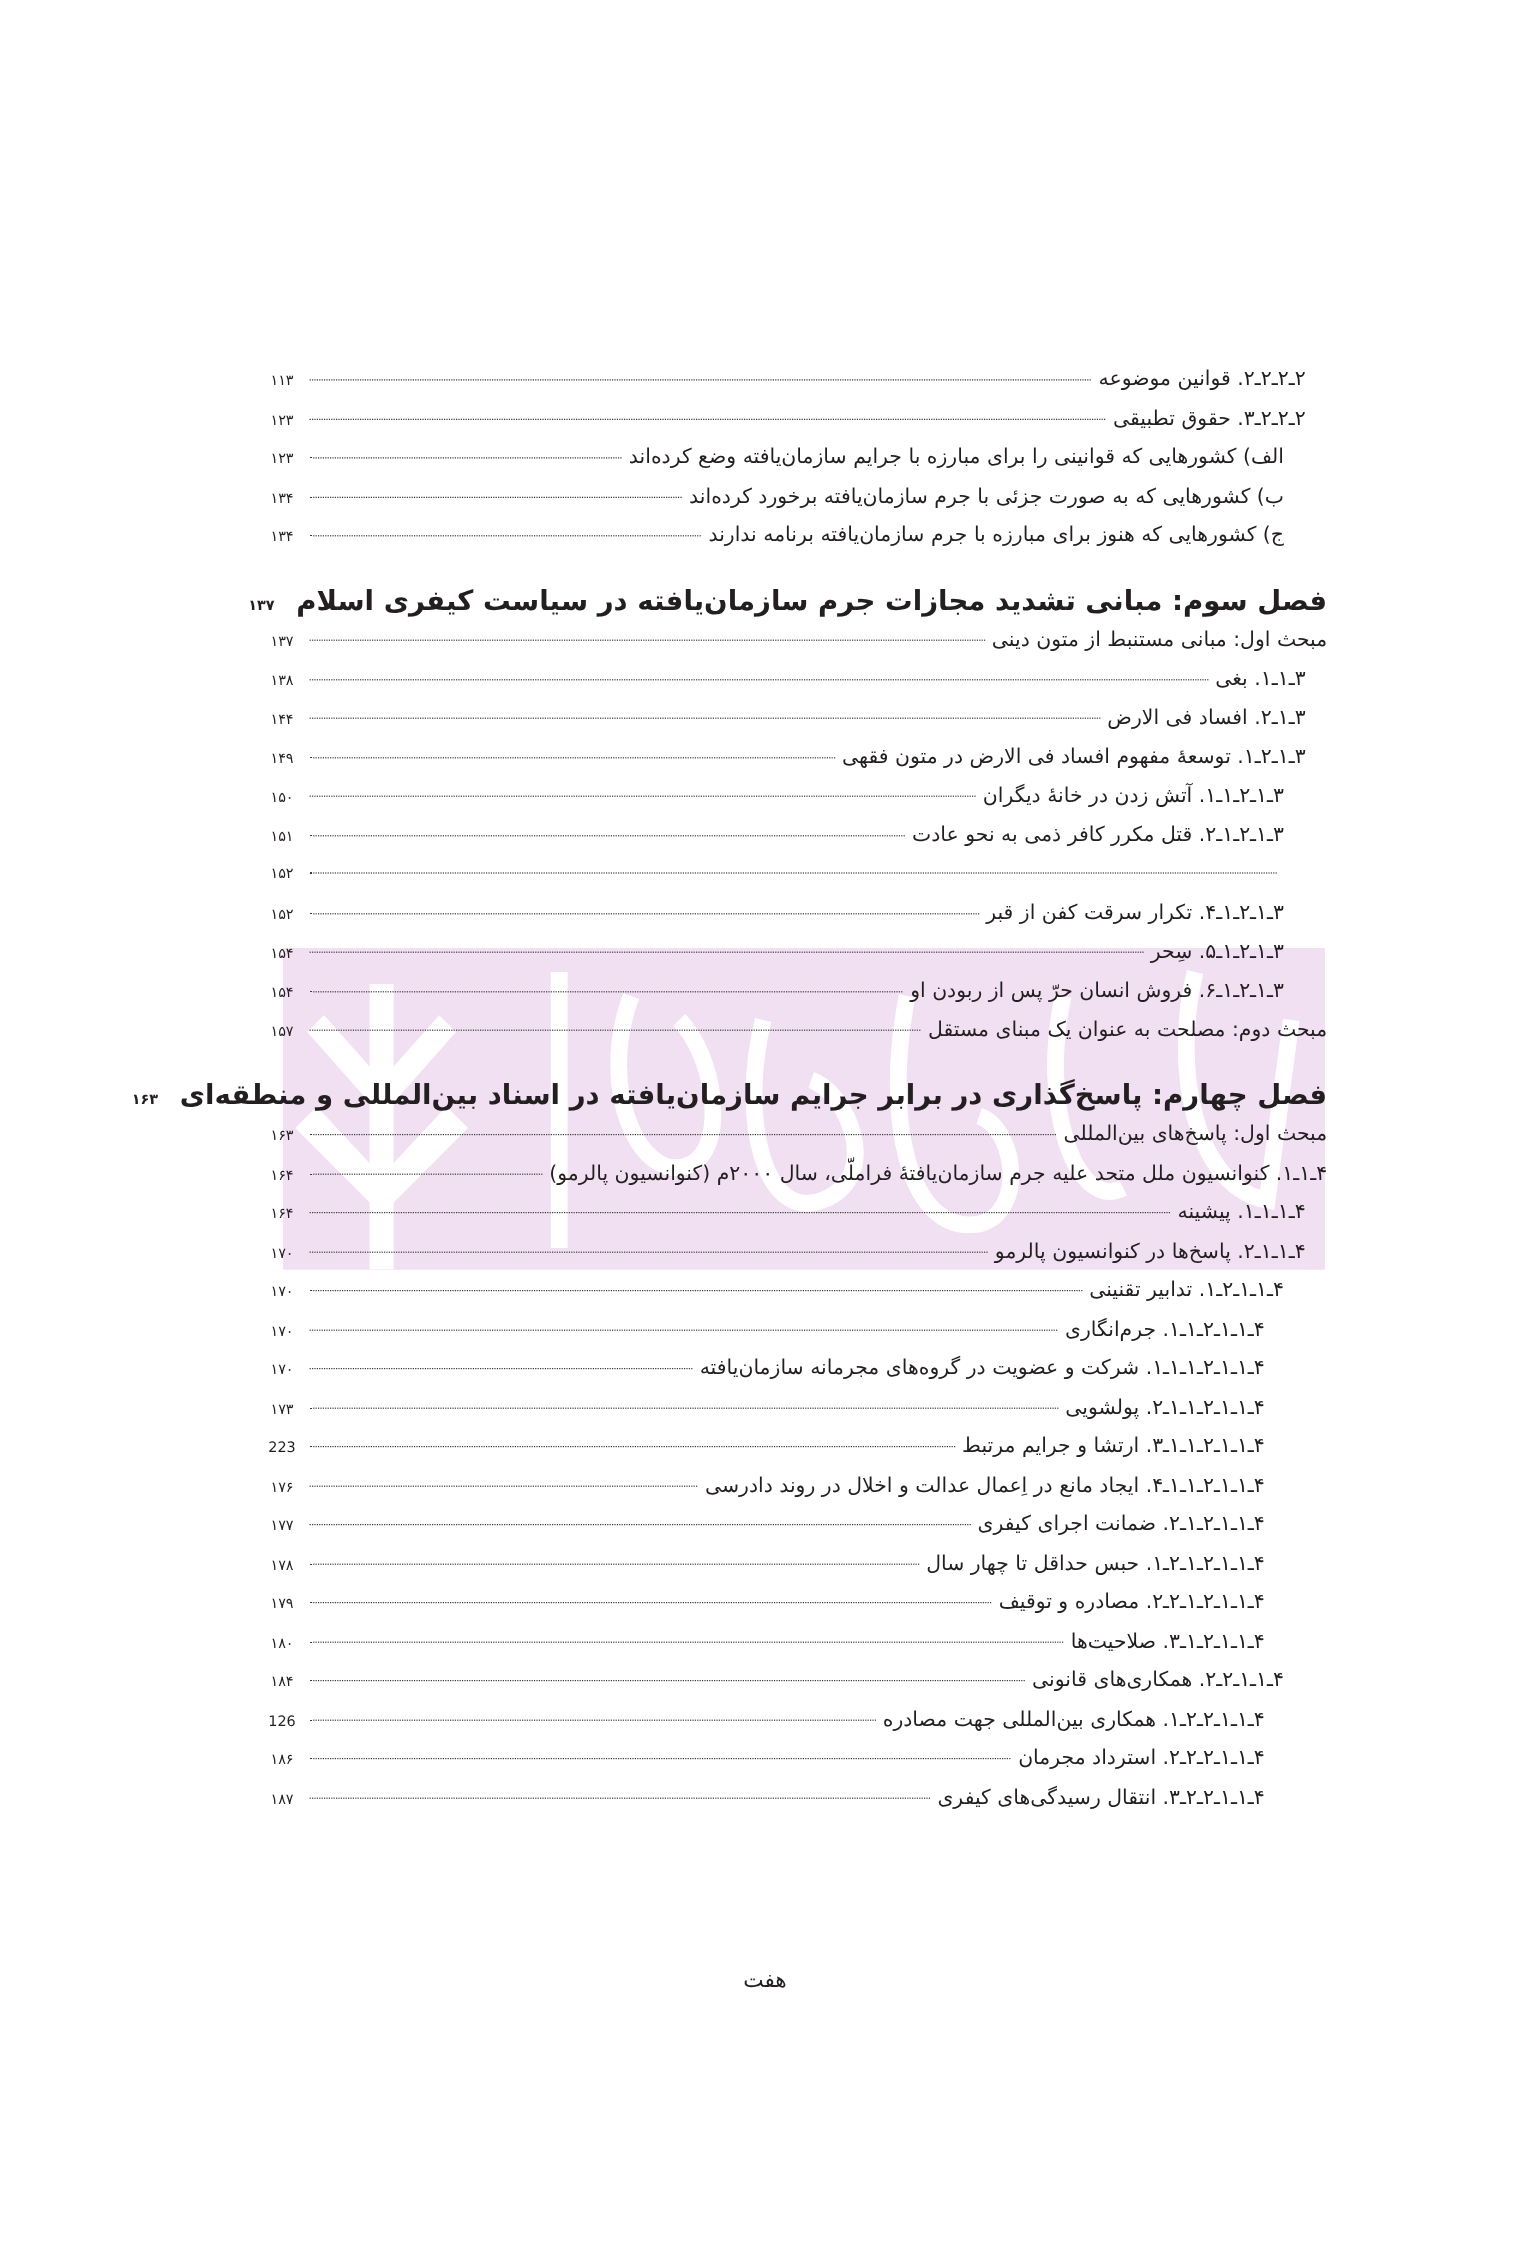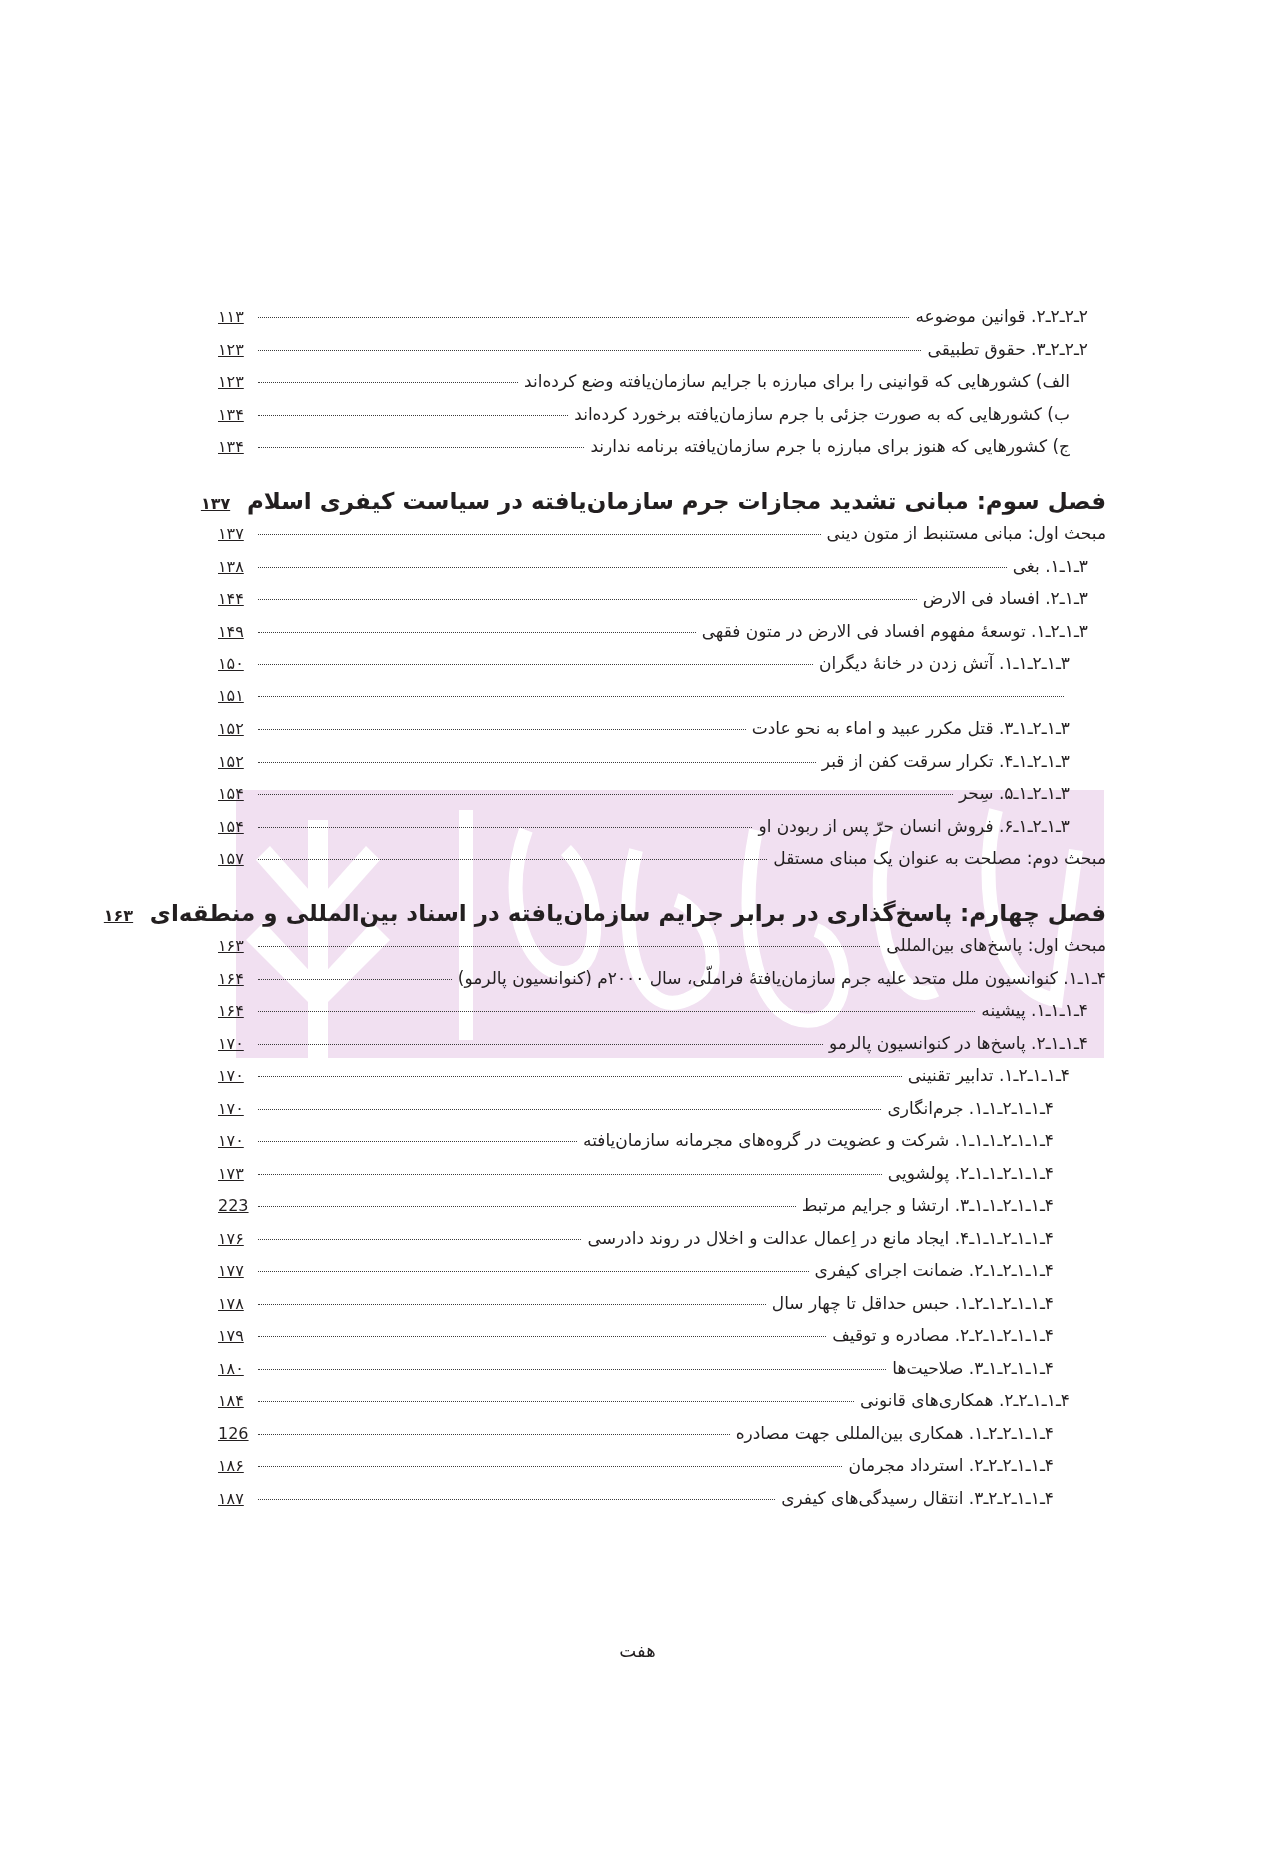--- a/index.html
+++ b/index.html
@@ -18,21 +18,21 @@
   }
   .row {
     display: flex; align-items: baseline; height: 32.5px; line-height: 32.5px;
     font-size: 17px; white-space: nowrap;
   }
   .row .title { flex: 0 0 auto; }
   .row .leader {
     flex: 1 1 auto; margin: 0 6px; border-bottom: 1.5px dotted #3a3a3a;
     height: 0; position: relative; top: -4px;
   }
-  .row .page { flex: 0 0 34px; text-align: left; font-size: 16px; text-decoration: underline; }
+  .row .page { flex: 0 0 34px; text-align: center; font-size: 12px; }
   .row.chapter { font-weight: bold; font-size: 19.5px; }
   .row.chapter .title { font-size: 23px; }
   .gap { height: 22px; }
   .lvl0 { padding-right: 0; }
   .lvl1 { padding-right: 18px; }
   .lvl2 { padding-right: 36px; }
   .lvl3 { padding-right: 52px; }
   .footer {
     position: absolute; top: 1640px; left: 0; width: 1275px; text-align: center;
     font-size: 18px; direction: rtl; z-index: 1;
@@ -115,25 +115,25 @@
       <span class="title">۳ـ۱ـ۲ـ۱. توسعهٔ مفهوم افساد فی الارض در متون فقهی</span>
       <span class="leader"></span>
       <span class="page">۱۴۹</span>
     </div>
     <div class="row lvl2">
       <span class="title">۳ـ۱ـ۲ـ۱ـ۱. آتش زدن در خانهٔ دیگران</span>
       <span class="leader"></span>
       <span class="page">۱۵۰</span>
     </div>
     <div class="row lvl2">
+      <span class="title">۳ـ۱ـ۲ـ۱ـ۲. قتل مکرر کافر ذمی به نحو عادت</span>
       <span class="leader"></span>
       <span class="page">۱۵۱</span>
     </div>
     <div class="row lvl2">
-      <span class="title">۳ـ۱ـ۲ـ۱ـ۳. قتل مکرر عبید و اماء به نحو عادت</span>
       <span class="leader"></span>
       <span class="page">۱۵۲</span>
     </div>
     <div class="row lvl2">
       <span class="title">۳ـ۱ـ۲ـ۱ـ۴. تکرار سرقت کفن از قبر</span>
       <span class="leader"></span>
       <span class="page">۱۵۲</span>
     </div>
     <div class="row lvl2">
       <span class="title">۳ـ۱ـ۲ـ۱ـ۵. سِحر</span>

